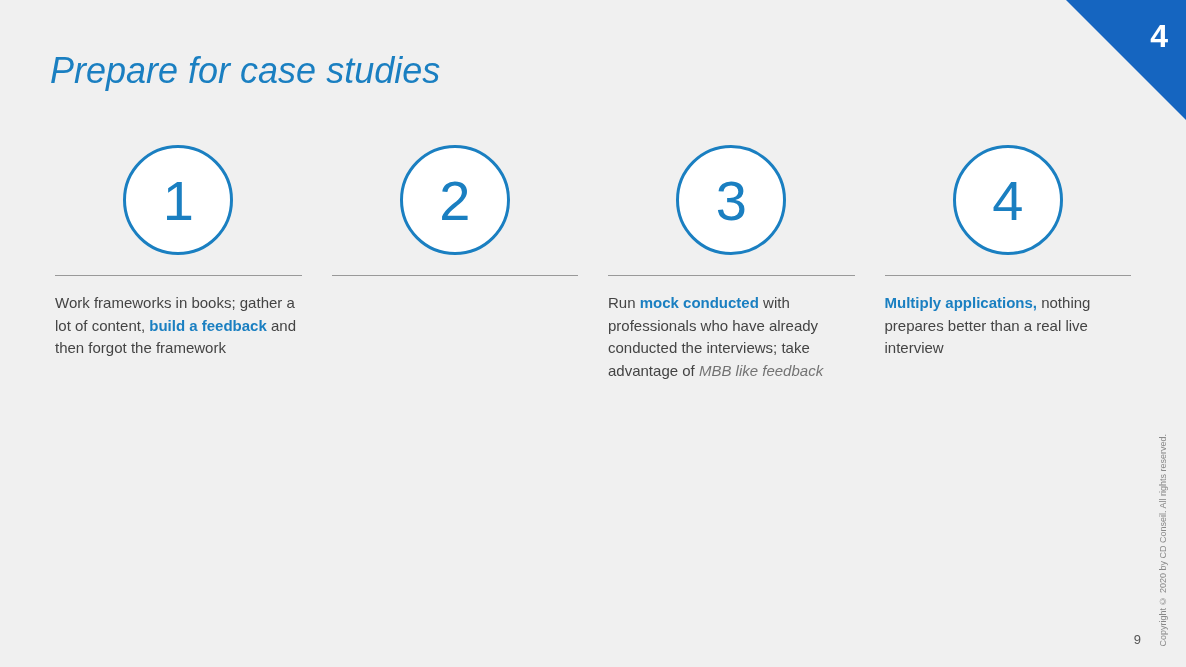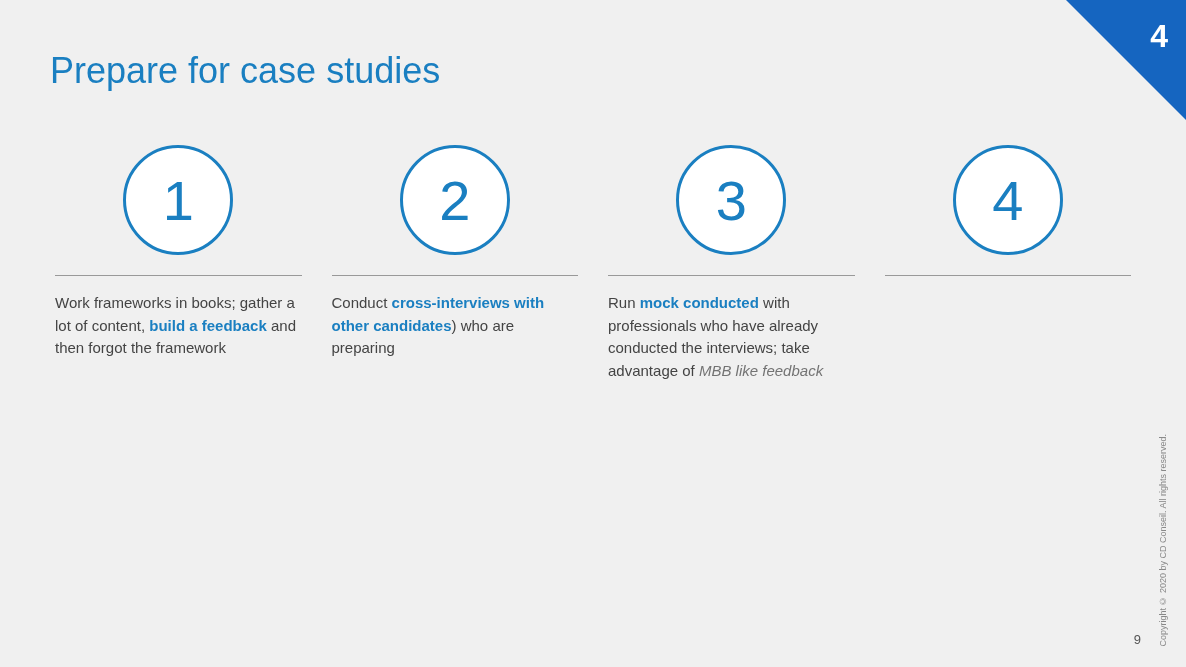--- a/index.html
+++ b/index.html
@@ -51,20 +51,21 @@
     }
 
     
     .page-title {
       position: absolute;
       top: 50px;
       left: 50px;
       color: #1a7fc1;
       font-size: 36px;
       font-weight: 300;
+      font-style: italic;
     }
 
     
     .steps-container {
       position: absolute;
       top: 145px;
       left: 40px;
       right: 40px;
       display: flex;
       gap: 0;
@@ -166,40 +167,40 @@
       <div class="step-text">
         Work frameworks in books; gather a lot of content,&nbsp;<span class="highlight">build a feedback</span>&nbsp;and then forgot the framework
       </div>
     </div>
 
     <div class="step">
       <div class="step-circle-wrapper">
         <div class="step-circle">2</div>
       </div>
       <div class="step-divider"></div>
-      <div class="step-text">
-        Conduct <span class="highlight">cross-interviews with other candidates</span>) who are preparing
-      </div>
     </div>
 
     <div class="step">
       <div class="step-circle-wrapper">
         <div class="step-circle">3</div>
       </div>
       <div class="step-divider"></div>
       <div class="step-text">
         Run <span class="highlight">mock conducted</span> with professionals who have already conducted the interviews; take advantage of <span class="italic-highlight"><em>MBB like feedback</em></span>
       </div>
     </div>
 
     <div class="step">
       <div class="step-circle-wrapper">
         <div class="step-circle">4</div>
       </div>
       <div class="step-divider"></div>
+      <div class="step-text">
+        <span class="highlight">Multiply applications,</span> nothing prepares better than a real live interview
+      </div>
     </div>
 
   </div>
 
   <div class="copyright">Copyright © 2020 by CD Conseil. All rights reserved.</div>
 
   <div class="page-number">9</div>
 
 </div>
 

